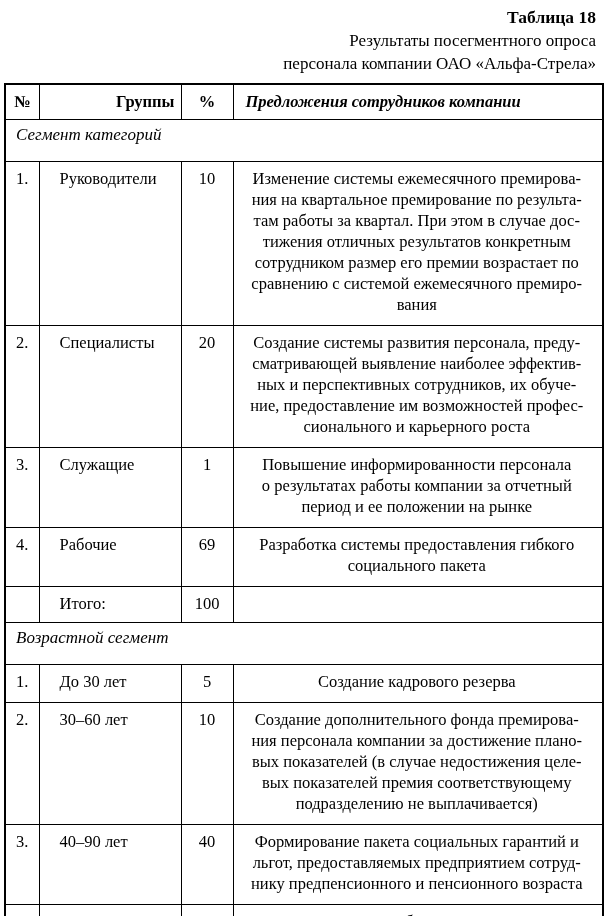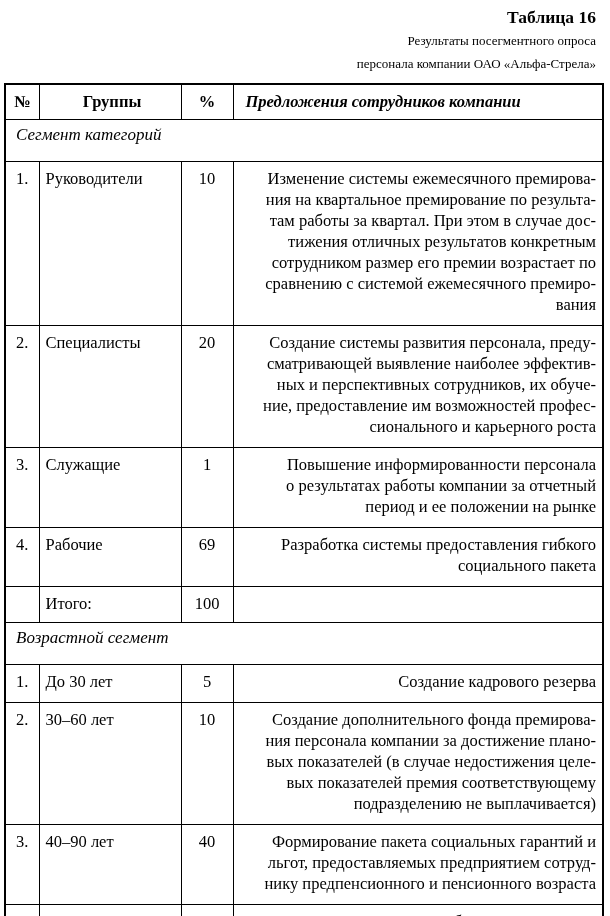--- a/index.html
+++ b/index.html
@@ -23,21 +23,21 @@
     text-align: right;
     padding-right: 6px;
     box-sizing: border-box;
   }
   .table-number {
     font-weight: bold;
     font-size: 17.5px;
     line-height: 23px;
   }
   .caption-line {
-    font-size: 13px;
+    font-size: 17px;
     line-height: 23px;
     text-align: right;
   }
   table.main {
     width: 598px;
     margin-left: 4px;
     margin-top: 8px;
     border-collapse: collapse;
     table-layout: fixed;
     border: 2px solid #000000;
@@ -50,61 +50,61 @@
     font-size: 16.5px;
     line-height: 21px;
     box-sizing: border-box;
   }
   th.h-num, th.h-pct {
     text-align: center;
     padding: 6px 2px 7px 2px;
     font-size: 17px;
   }
   th.h-group {
-    text-align: center;
+    text-align: right;
     padding: 6px 6px 7px 10px;
     font-size: 17px;
   }
   th.h-prop {
     text-align: left;
     padding: 6px 6px 7px 12px;
     font-size: 17px;
     font-style: italic;
   }
   tr.section-row td {
     font-style: italic;
     font-size: 17px;
     padding: 4px 6px 16px 10px;
   }
   td.c-num {
     text-align: center;
     padding: 6px 2px 8px 2px;
   }
   td.c-group {
     text-align: left;
-    padding: 6px 6px 8px 6px;
+    padding: 6px 6px 8px 20px;
   }
   td.c-pct {
     text-align: center;
     padding: 6px 2px 8px 2px;
     margin-left: 8px;
   }
   td.c-prop {
-    text-align: right;
+    text-align: center;
     padding: 6px 6px 10px 4px;
     white-space: pre-line;
   }
 </style>
 </head>
 <body>
 
 <div class="page">
 
   <div class="title-block">
-    <div class="table-number">Таблица 16</div>
+    <div class="table-number">Таблица 18</div>
     <div class="caption-line">Результаты посегментного опроса</div>
     <div class="caption-line">персонала компании ОАО «Альфа-Стрела»</div>
   </div>
 
   <table class="main">
     <colgroup>
       <col style="width:34px">
       <col style="width:142px">
       <col style="width:52px">
       <col style="width:370px">

